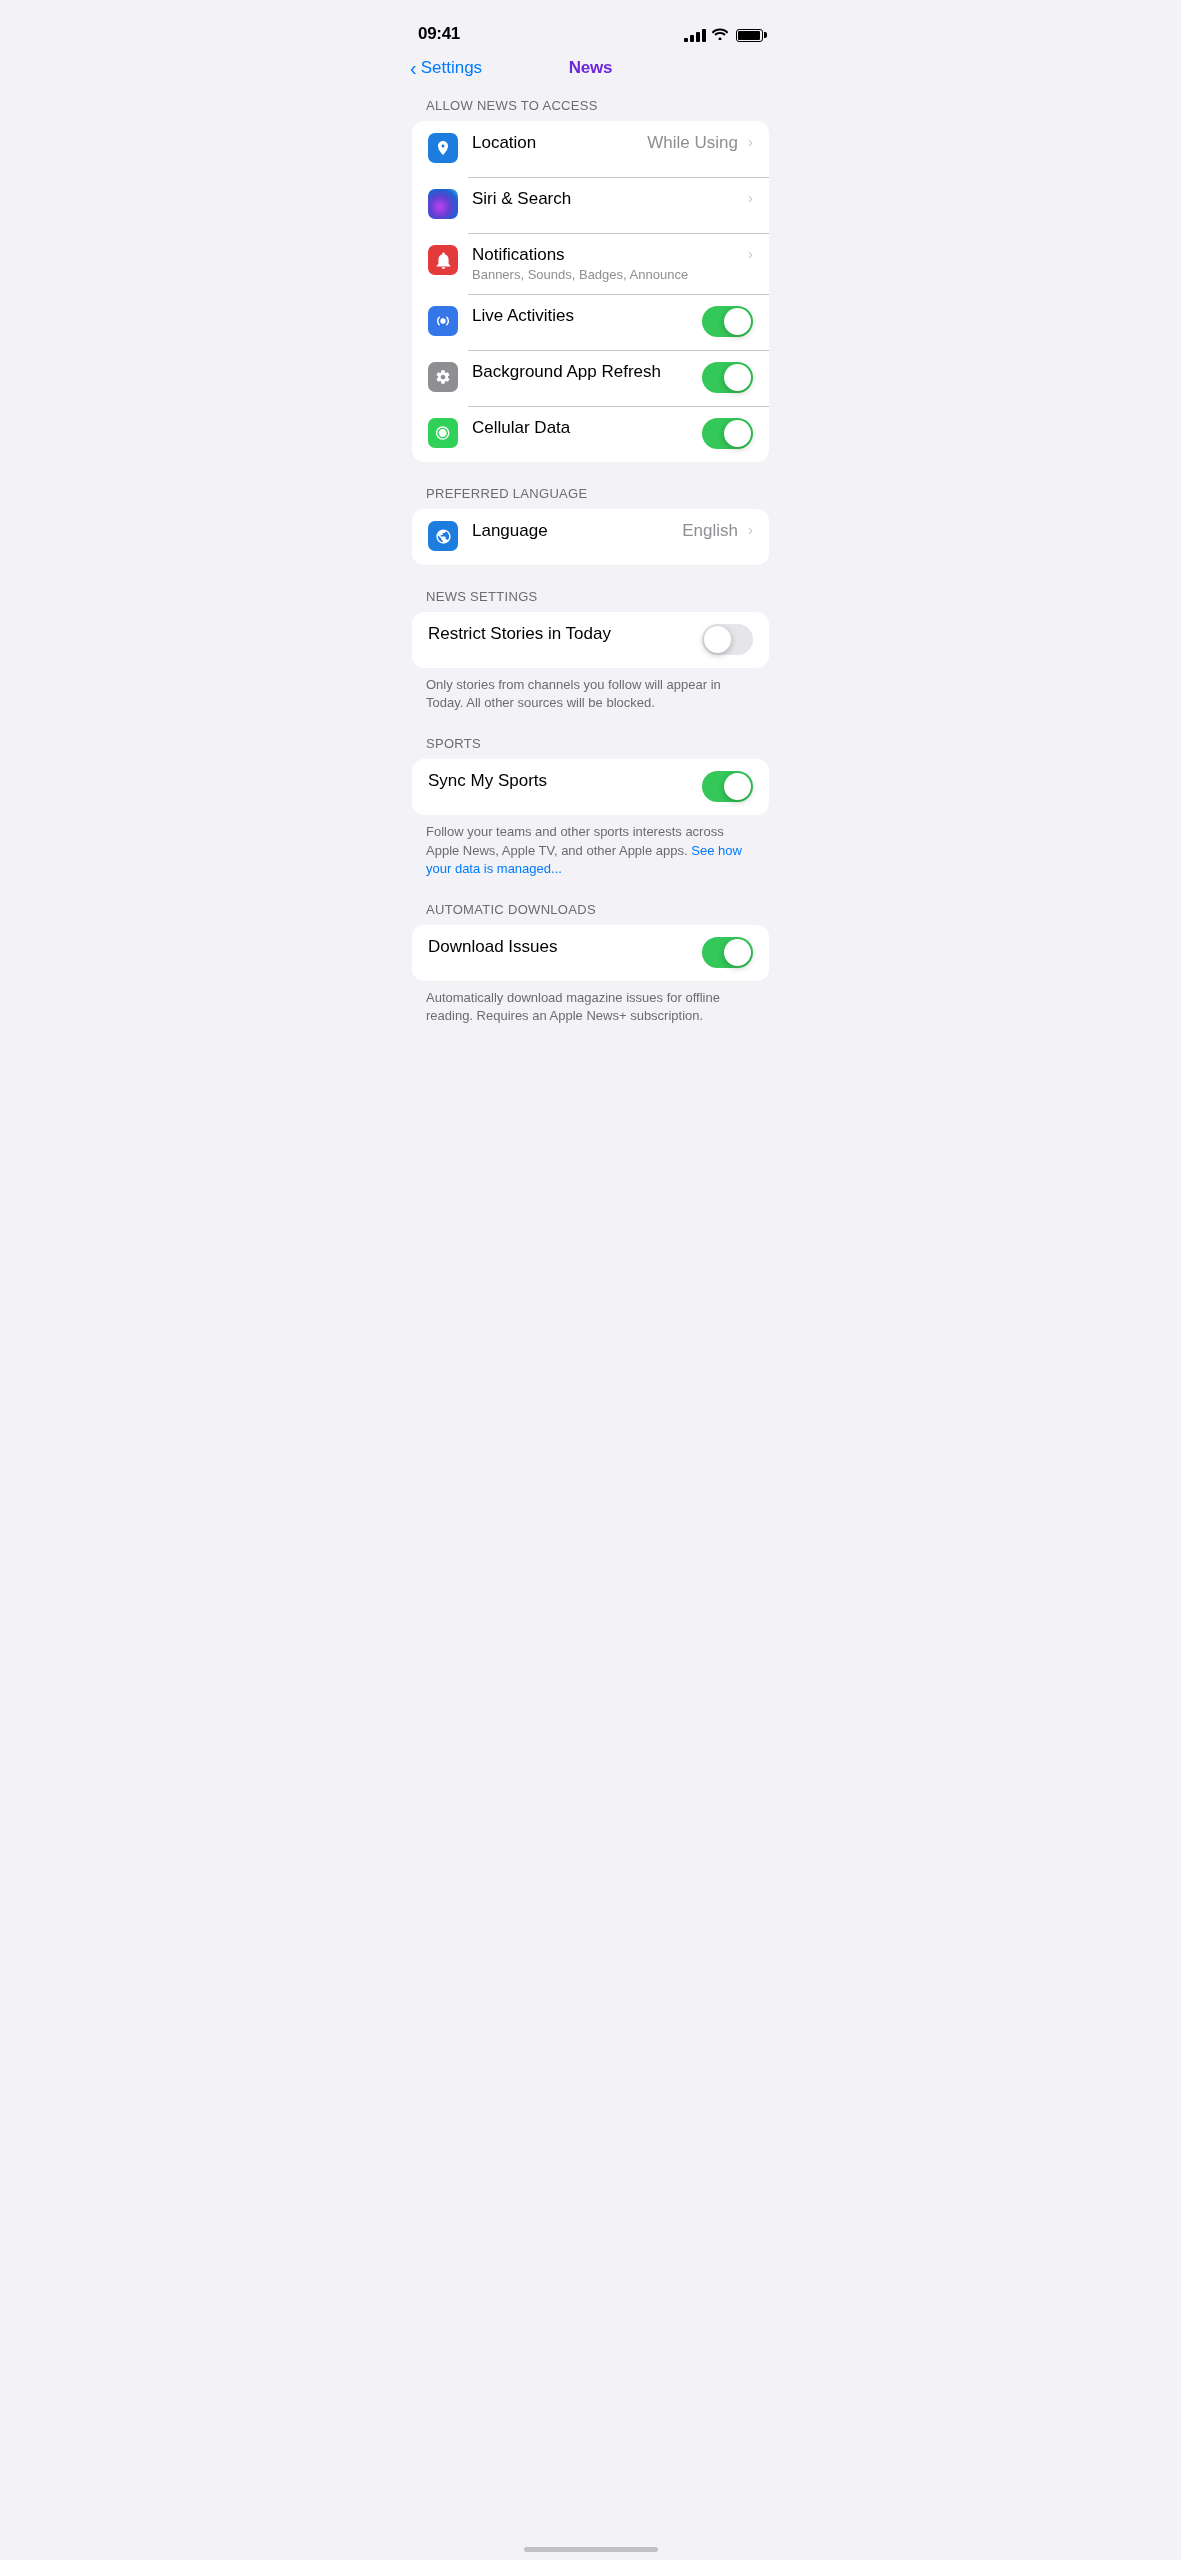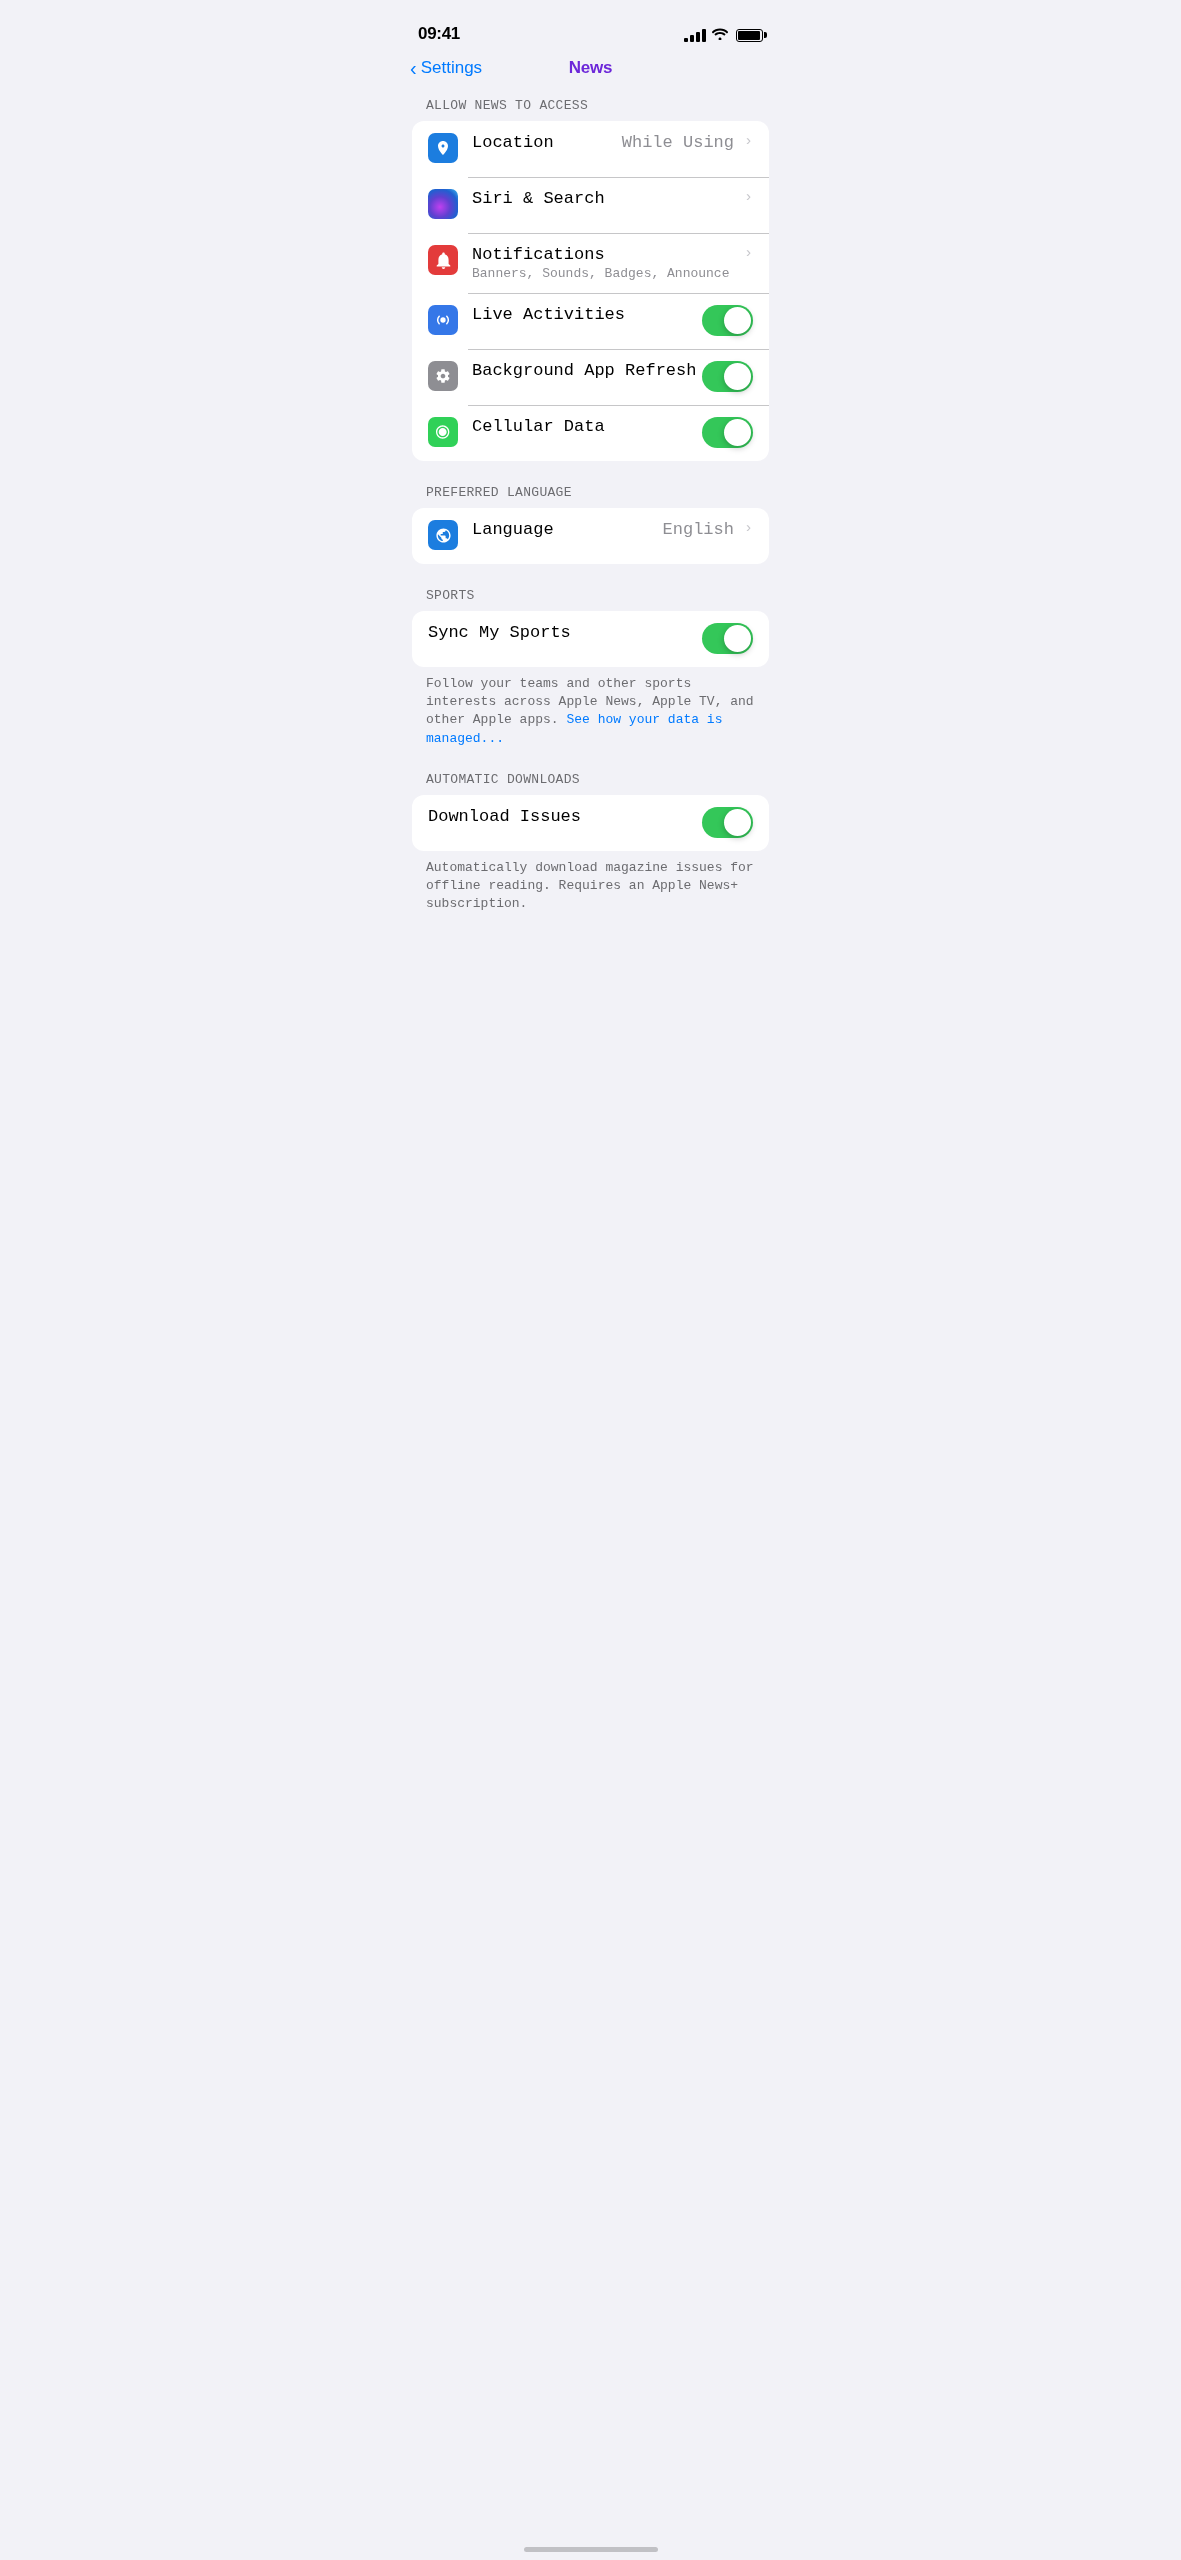--- a/index.html
+++ b/index.html
@@ -110,21 +110,20 @@
     .page-title {
       font-size: 17px;
       font-weight: 600;
       color: #6d28d9;
       letter-spacing: -0.2px;
     }
 
     
     .content {
       padding: 8px 0;
-      font-family: Liberation Mono, monospace;
     }
 
     .section {
       margin-bottom: 24px;
     }
 
     .section-header {
       font-size: 13px;
       font-weight: 400;
       color: #6c6c70;
@@ -399,20 +398,34 @@
         </div>
         <div class="row-text">
           <div class="row-label">Language</div>
         </div>
         <span class="row-value">English</span>
         <span class="chevron">›</span>
       </div>
     </div>
   </div>
 
+  <div class="section">
+    <div class="section-header">NEWS SETTINGS</div>
+    <div class="card">
+      <div class="row">
+        <div class="row-text">
+          <div class="row-label">Restrict Stories in Today</div>
+        </div>
+        <div class="toggle off">
+          <div class="toggle-thumb"></div>
+        </div>
+      </div>
+    </div>
+    <div class="section-footer">Only stories from channels you follow will appear in Today. All other sources will be blocked.</div>
+  </div>
 
   <div class="section">
     <div class="section-header">SPORTS</div>
     <div class="card">
       <div class="row">
         <div class="row-text">
           <div class="row-label">Sync My Sports</div>
         </div>
         <div class="toggle on">
           <div class="toggle-thumb"></div>

